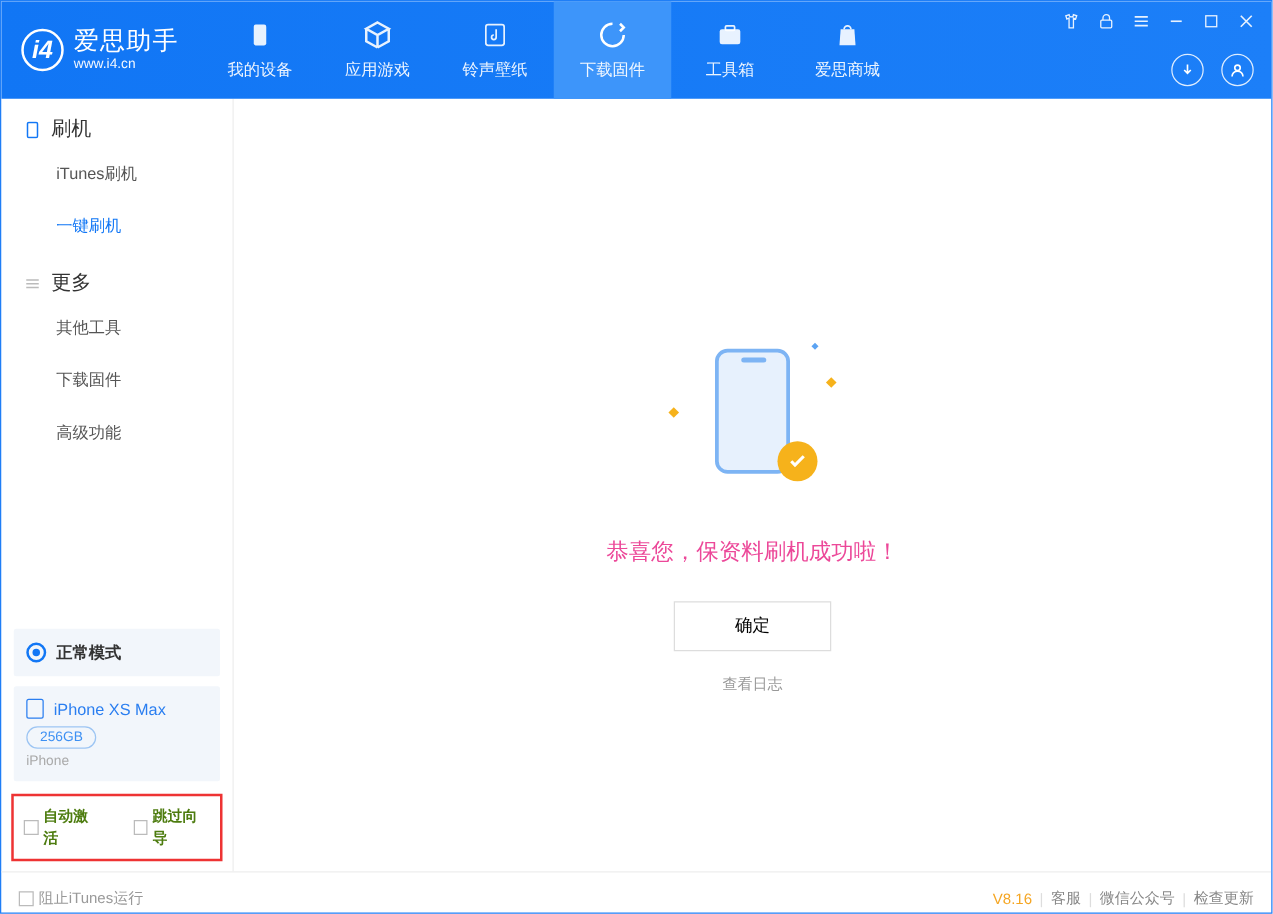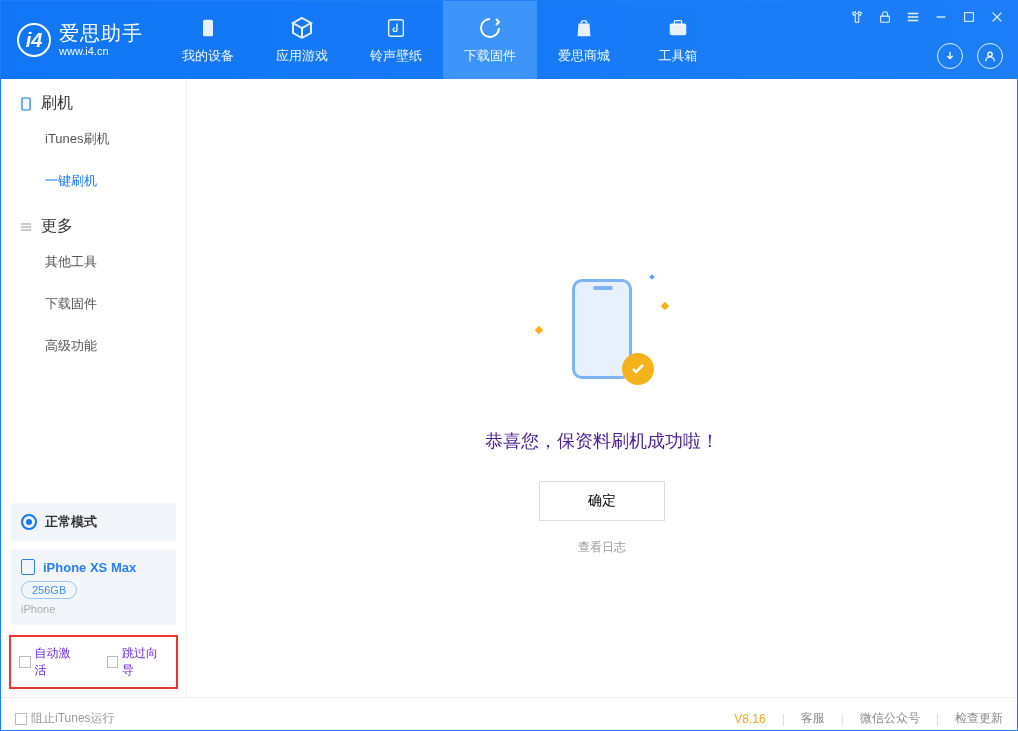--- a/index.html
+++ b/index.html
@@ -22,45 +22,45 @@
 .sidebar { width: 186px; border-right: 1px solid #eee; display: flex; flex-direction: column; }
 .sb-section { padding: 14px 0 4px 18px; color: #333; font-size: 16px; display: flex; align-items: center; }
 .sb-section .sic { width: 14px; height: 14px; margin-right: 8px; }
 .sb-item { padding: 12px 0 12px 44px; font-size: 13px; color: #555; cursor: pointer; }
 .sb-item.active { color: #1277f5; }
 .sb-spacer { flex: 1; }
 .sb-mode { margin: 8px 10px; background: #f2f6fb; padding: 10px 10px; display: flex; align-items: center; font-size: 13px; color: #333; border-radius: 2px; font-weight: bold; }
 .sb-mode .dot { width: 16px; height: 16px; border: 2px solid #1277f5; border-radius: 50%; margin-right: 8px; position: relative; }
 .sb-mode .dot:after { content: ""; width: 6px; height: 6px; background: #1277f5; border-radius: 50%; position: absolute; left: 3px; top: 3px; }
 .sb-device { margin: 0 10px 8px 10px; background: #f2f6fb; padding: 10px 10px; font-size: 13px; color: #2a7ef0; border-radius: 2px; }
-.sb-device .dname { display: flex; align-items: center; font-weight: 700; }
+.sb-device .dname { display: flex; align-items: center; font-weight: 400; }
 .sb-device .dname .pic { width: 14px; height: 16px; border: 1.5px solid #2a7ef0; border-radius: 2px; margin-right: 8px; }
 .sb-device .cap { display: inline-block; margin: 6px 0 2px 0; padding: 2px 10px; border: 1px solid #9dc5f3; border-radius: 10px; font-size: 11px; color: #3d90f3; }
 .sb-device .os { font-size: 11px; color: #aaa; margin-top: 2px; }
-.sb-checks { margin: 2px 8px 8px 8px; border: 2px solid #e33; padding: 8px 8px; display: flex; gap: 26px; font-size: 12px; color: #6d28d9; }
+.sb-checks { margin: 2px 8px 8px 8px; border: 2px solid #e33; padding: 8px 8px; display: flex; gap: 26px; font-size: 12px; color: #4d7c0f; font-weight: bold; }
 .chk { display: flex; align-items: center; gap: 4px; cursor: pointer; }
 .chk .box { width: 12px; height: 12px; border: 1px solid #bbb; }
 .content { flex: 1; position: relative; display: flex; flex-direction: column; align-items: center; padding-top: 200px; }
 .illus { position: relative; width: 120px; height: 110px; margin-bottom: 40px; }
 .phone { position: absolute; left: 30px; top: 0; width: 60px; height: 100px; border: 3px solid #7db4f4; border-radius: 10px; background: #e7f1fd; }
 .phone:before { content: ""; position: absolute; top: 4px; left: 18px; width: 20px; height: 4px; background: #7db4f4; border-radius: 2px; }
 .check-badge { position: absolute; right: 8px; bottom: 4px; width: 32px; height: 32px; background: #f6b21b; border-radius: 50%; display: flex; align-items: center; justify-content: center; }
 .check-badge svg { width: 16px; height: 16px; }
 .spark { position: absolute; width: 6px; height: 6px; background: #f6b21b; transform: rotate(45deg); }
 .spark.s1 { left: -6px; top: 48px; }
 .spark.s2 { right: -6px; top: 24px; }
 .spark.blue { background: #5ba3f3; }
 .spark.s3 { right: 8px; top: -4px; width: 4px; height: 4px; }
-.msg { font-size: 18px; color: #4c1d95; margin-bottom: 28px; }
+.msg { font-size: 18px; color: #ec4899; margin-bottom: 28px; }
 .ok-btn { border: 1px solid #ddd; padding: 10px 48px; font-size: 14px; color: #000000; background: #fff; cursor: pointer; margin-bottom: 18px; }
 .log-link { font-size: 12px; color: #999; cursor: pointer; }
 .footer { height: 42px; border-top: 1px solid #eee; display: flex; align-items: center; padding: 0 14px; font-size: 12px; color: #999; }
 .footer .fchk { display: flex; align-items: center; gap: 4px; cursor: pointer; }
 .footer .fchk .box { width: 12px; height: 12px; border: 1px solid #bbb; }
-.footer .right { margin-left: auto; display: flex; align-items: center; gap: 16px; }
+.footer .right { margin-left: auto; display: flex; align-items: center; gap: 6px; }
 .footer .sep { color: #ddd; }
 .footer .ver { color: #f5a623; }
 .footer .lnk { color: #888; cursor: pointer; }
 </style>
 </head>
 <body>
 
 <div class="header">
   <div class="logo-block">
     <div class="logo-circle">i4</div>
@@ -99,35 +99,35 @@
       <span class="icon">
           <svg viewBox="0 0 24 24" width="24" height="24" fill="none" stroke="#fff" stroke-width="2">
             <path d="M12 3 a9 9 0 1 0 9 9"></path>
             <path d="M18 3 l3 3 l-3 3"></path>
           </svg>
         </span>
       <span>下载固件</span>
     </div>
     <div class="tab">
       <span class="icon">
+          <svg viewBox="0 0 24 24" width="24" height="22" fill="rgba(255,255,255,0.9)">
+            <rect x="3" y="7" width="18" height="13" rx="2"></rect>
+            <rect x="8" y="4" width="8" height="4" rx="1" fill="none" stroke="rgba(255,255,255,0.9)" stroke-width="1.5"></rect>
+          </svg>
+        </span>
+      <span>工具箱</span>
+    </div>
+    <div class="tab">
+      <span class="icon">
           <svg viewBox="0 0 24 24" width="22" height="24" fill="rgba(255,255,255,0.9)">
             <path d="M6 7 h12 l1 14 h-14 z"></path>
             <path d="M9 7 a3 3 0 0 1 6 0" fill="none" stroke="rgba(255,255,255,0.9)" stroke-width="1.5"></path>
           </svg>
         </span>
       <span>爱思商城</span>
-    </div>
-    <div class="tab">
-      <span class="icon">
-          <svg viewBox="0 0 24 24" width="24" height="22" fill="rgba(255,255,255,0.9)">
-            <rect x="3" y="7" width="18" height="13" rx="2"></rect>
-            <rect x="8" y="4" width="8" height="4" rx="1" fill="none" stroke="rgba(255,255,255,0.9)" stroke-width="1.5"></rect>
-          </svg>
-        </span>
-      <span>工具箱</span>
     </div>
   </div>
   <div class="header-right">
     <span class="wc">
         <svg viewBox="0 0 16 16" width="14" height="14" fill="none" stroke="#fff" stroke-width="1.2">
           <path d="M3 3 l3 -1 a2 2 0 0 0 4 0 l3 1 l-1 3 l-2 -1 v9 h-4 v-9 l-2 1 z"></path>
         </svg>
       </span>
     <span class="wc">
         <svg viewBox="0 0 16 16" width="14" height="14" fill="none" stroke="#fff" stroke-width="1.2">

